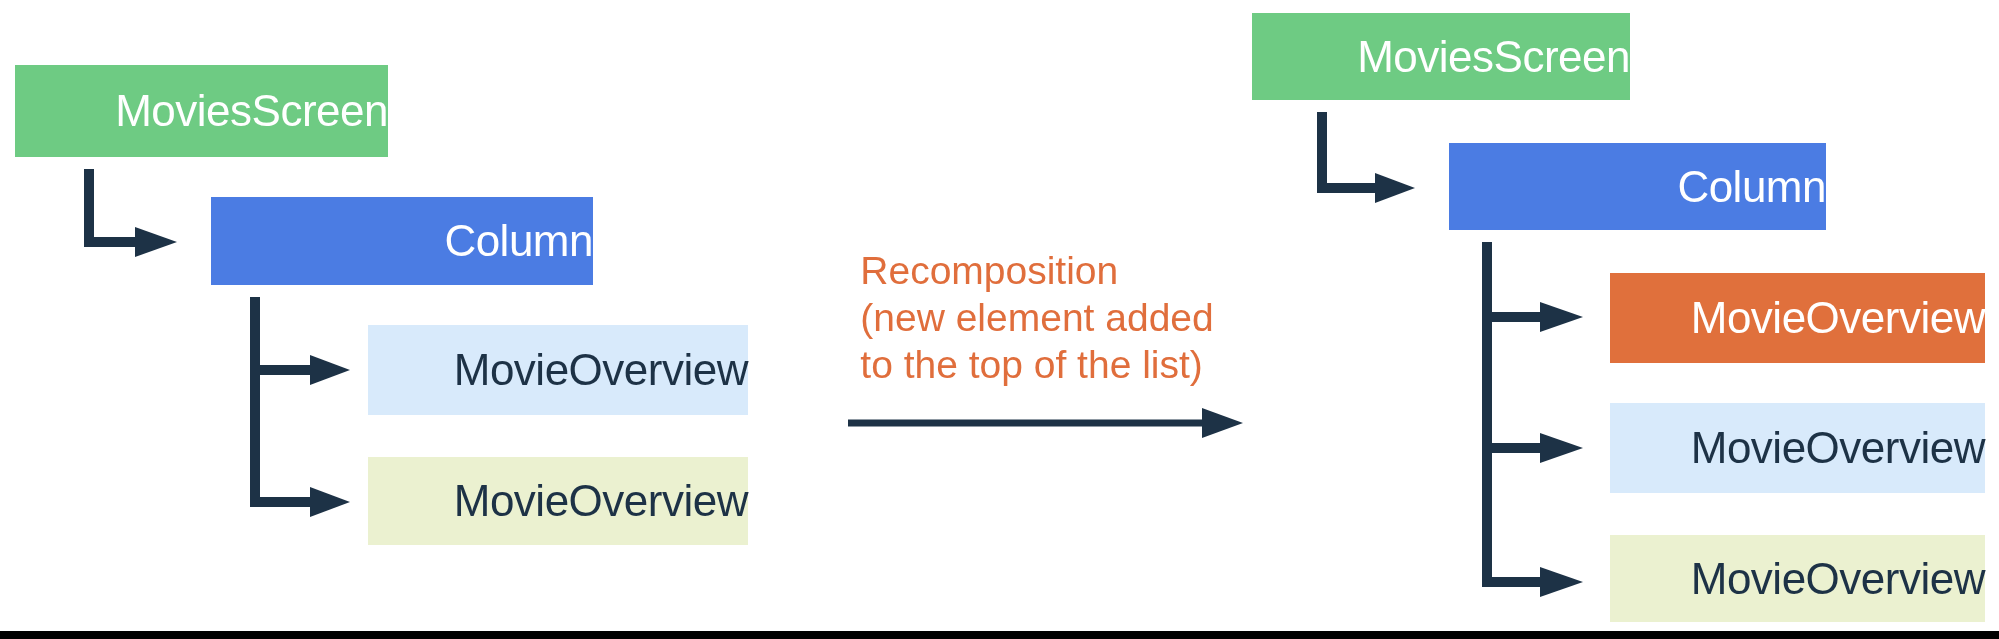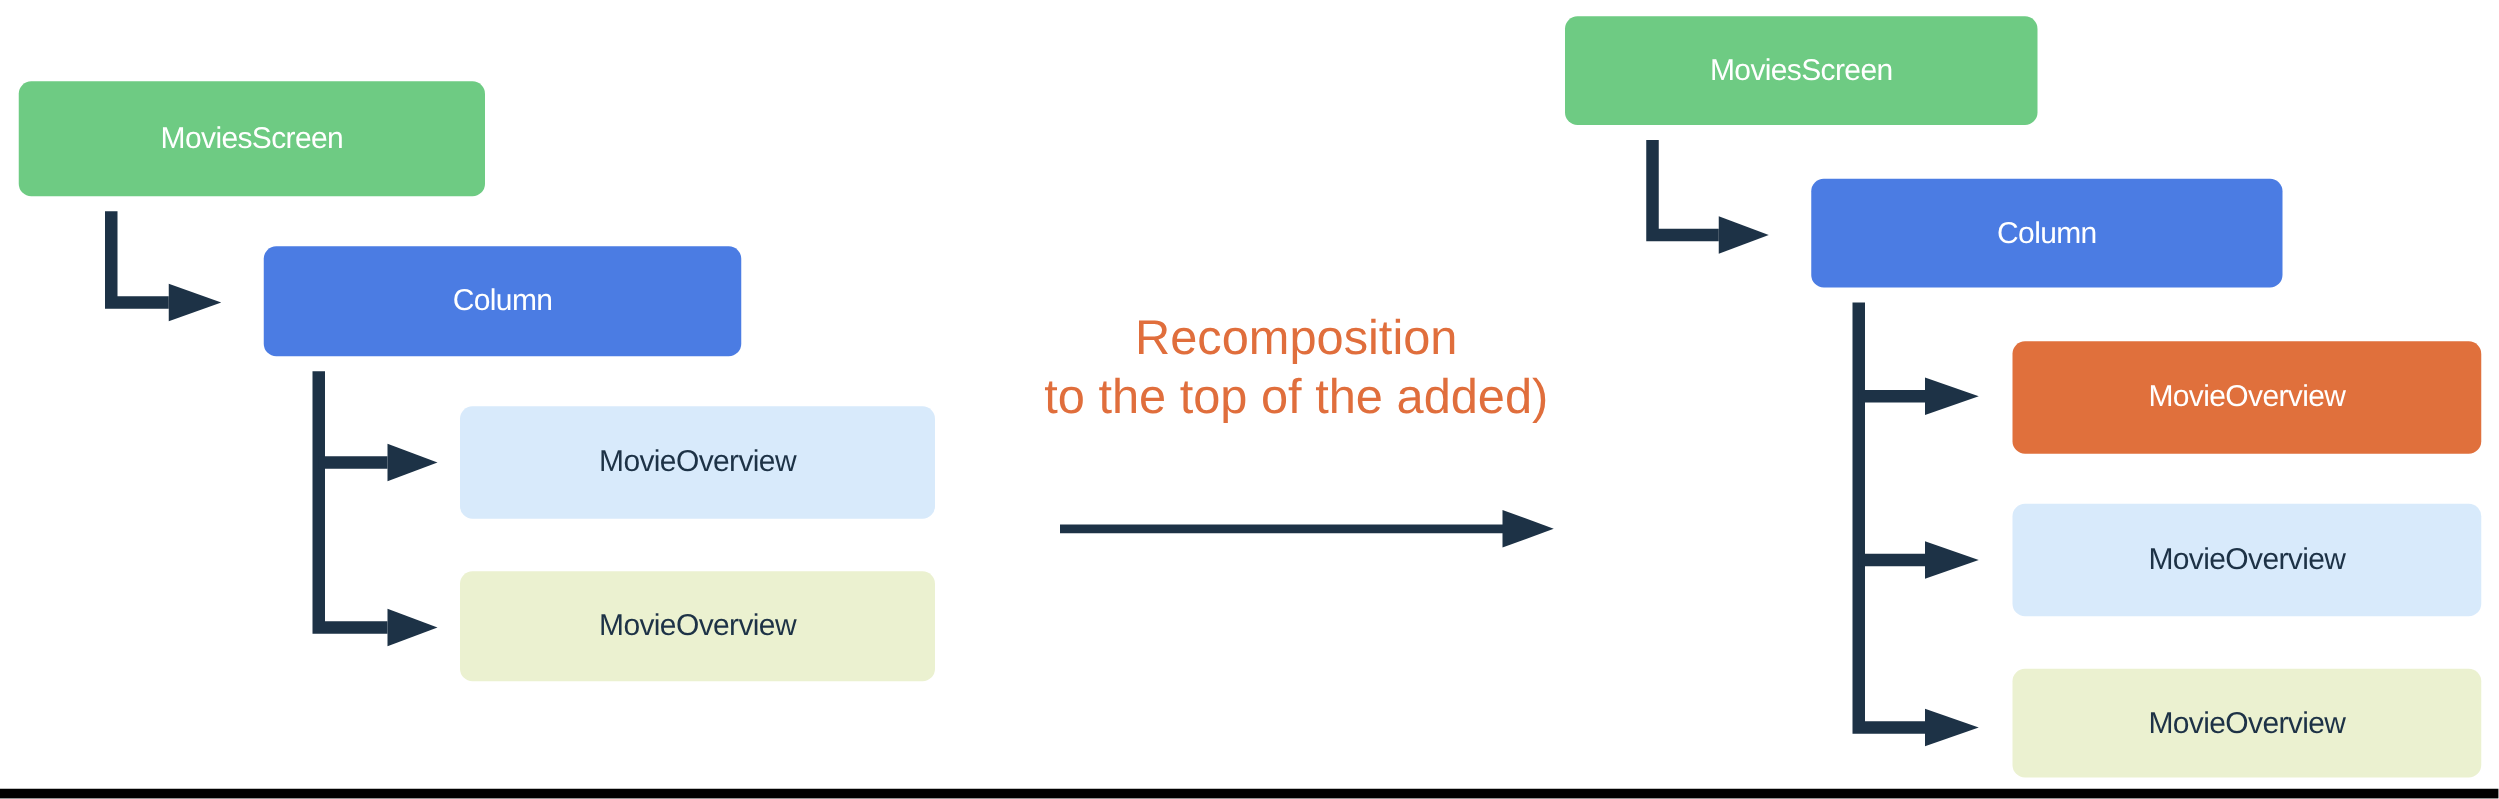--- a/index.html
+++ b/index.html
@@ -9,34 +9,34 @@
     background:#ffffff;
     overflow:hidden;
     font-family:"Liberation Sans", sans-serif;
   }
   .connectors{position:absolute;left:0;top:0;width:1999px;height:639px;}
   .connectors path{fill:none;stroke:var(--connector-navy);stroke-width:10;stroke-linejoin:miter;}
   .connectors polygon{fill:var(--connector-navy);stroke:none;}
   .connectors .thin{stroke-width:7;}
   .node{
     position:absolute;
-    display:flex;align-items:center;justify-content:center;
-    border-radius:10px;
-    font-size:24px;letter-spacing:-0.5px;
+    display:flex;align-items:center;justify-content:flex-end;
+    border-radius:0;
+    font-size:44px;letter-spacing:-0.5px;
     white-space:nowrap;
   }
   .green{background:var(--root-green);color:var(--node-text-light);}
   .blue{background:var(--column-blue);color:var(--node-text-light);margin-left:16px;}
   .lblue{background:var(--item-light-blue);color:var(--node-text-dark);}
   .lyellow{background:var(--item-pale-yellow);color:var(--node-text-dark);}
   .orange{background:var(--item-orange);color:var(--node-text-light);}
   .caption{
     position:absolute;left:1037px;top:247px;
     transform:translateX(-50%);
-    text-align:center;
+    text-align:left;
     color:var(--caption-orange);
     font-size:39px;line-height:47px;font-weight:500;
     white-space:nowrap;
   }
   .footer-bar{
     position:absolute;left:0;top:631px;width:1999px;height:8px;
     background:var(--footer-black);
   }
 </style>
 </head>
@@ -86,21 +86,22 @@
   </div>
   <div class="node lblue" style="left:368px;top:325px;width:380px;height:90px">
     <span>MovieOverview</span>
   </div>
   <div class="node lyellow" style="left:368px;top:457px;width:380px;height:88px">
     <span>MovieOverview</span>
   </div>
 
   <div class="caption">
     <div>Recomposition</div>
-    <div>to the top of the added)</div>
+    <div>(new element added</div>
+    <div>to the top of the list)</div>
   </div>
 
   <div class="node green" style="left:1252px;top:13px;width:378px;height:87px">
     <span>MoviesScreen</span>
   </div>
   <div class="node blue" style="left:1433px;top:143px;width:377px;height:87px">
     <span>Column</span>
   </div>
   <div class="node orange" style="left:1610px;top:273px;width:375px;height:90px">
     <span>MovieOverview</span>

